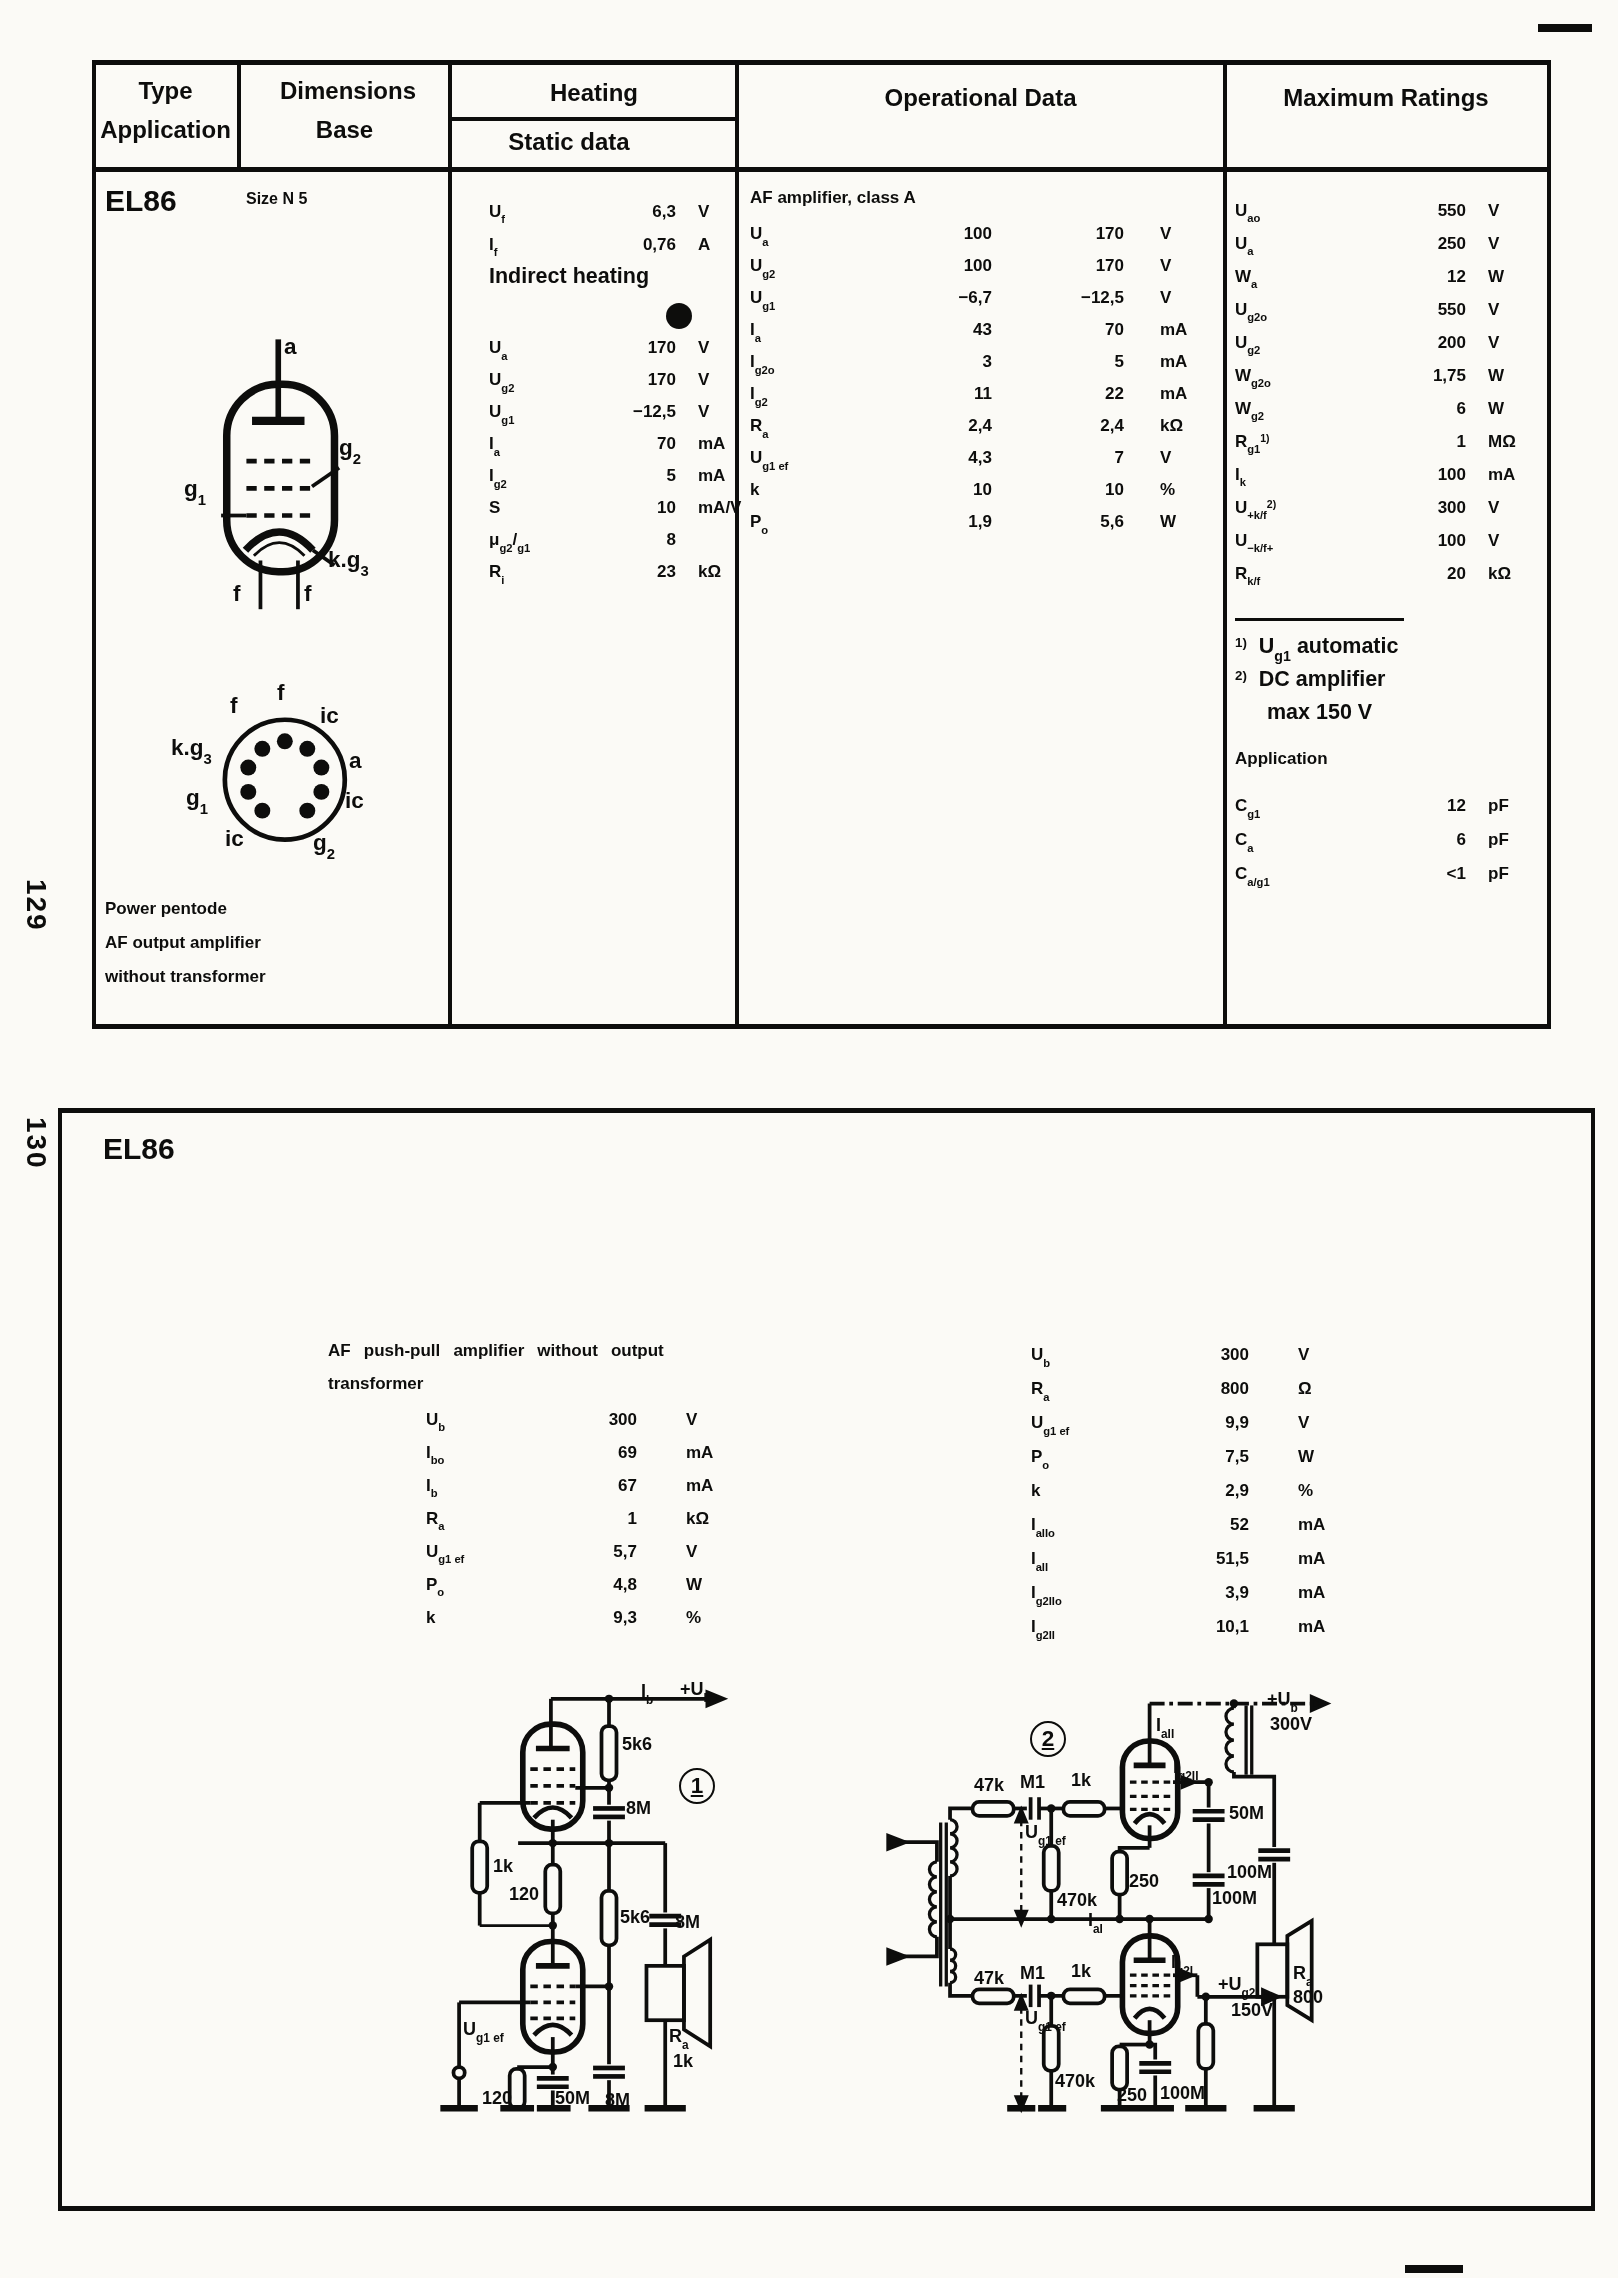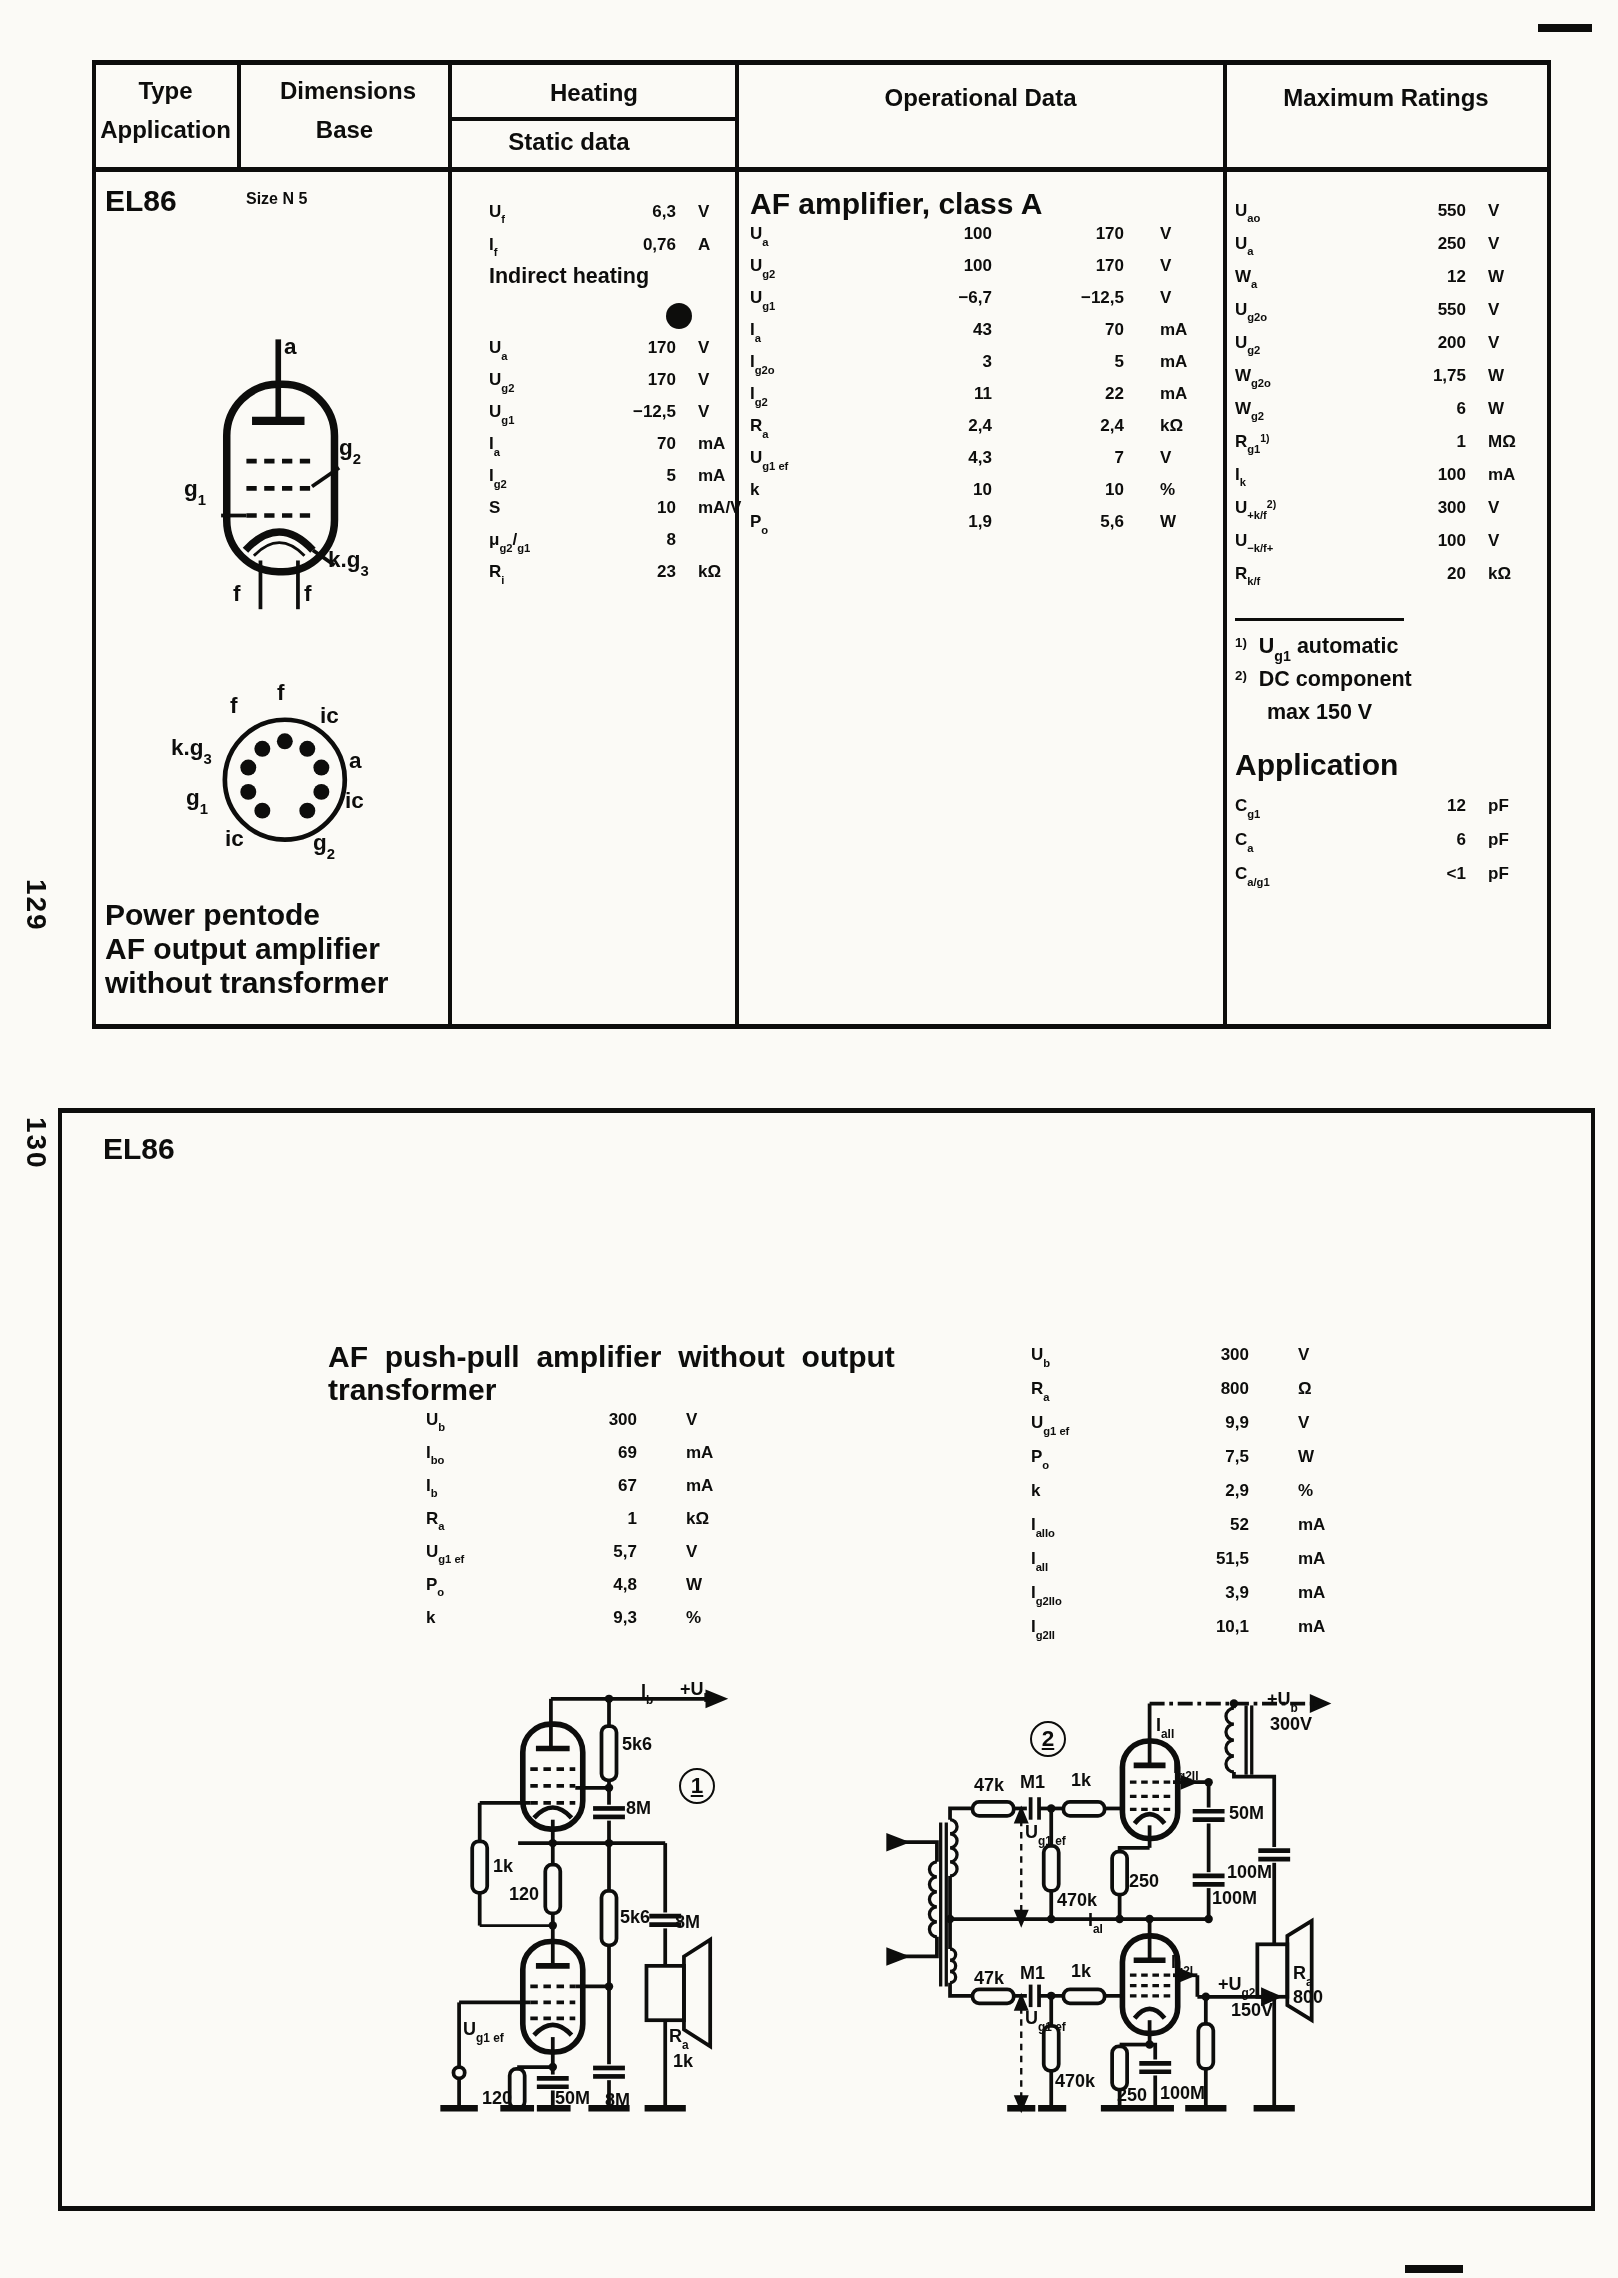--- a/index.html
+++ b/index.html
@@ -1,21 +1,21 @@
 <!DOCTYPE html>
 <html style="font-size:15px"><head>
 <meta charset="utf-8">
 <style>
   html,body{margin:0;padding:0;background:#e8e6e0;}
   #page{position:relative;width:1619px;height:2279px;background:#fbfaf6;color:#0d0d0c;
         font-family:"Liberation Sans",sans-serif;font-weight:bold;overflow:hidden;}
   .hline,.vline{position:absolute;background:#0d0d0c;}
   .txt{position:absolute;white-space:nowrap;}
   .t23{font-size:21.5px;line-height:1;}
-  .t24{font-size:30px;line-height:1;}
+  .t24{font-size:17px;line-height:1;}
   .t26{font-size:24px;line-height:1;}
   .t32{font-size:30px;line-height:1;}
   .ctr{text-align:center;}
   sub{font-size:0.66em;position:relative;bottom:-0.22em;font-weight:bold;line-height:0;}
   .sup{font-size:0.62em;position:relative;top:-0.45em;font-weight:bold;}
   .rows{position:absolute;}
   .trow{position:relative;height:33px;font-size:17px;}
   .trow>span{position:absolute;top:50%;transform:translateY(-50%);white-space:nowrap;}
   .lbl{left:0;}
   .val,.val1,.val2{text-align:right;}
@@ -327,21 +327,21 @@
       <div class="trow" style="height:33px">
         <span class="lbl"><span>R</span><sub>k/f</sub></span>
         <span class="val">20</span>
         <span class="unit">kΩ</span>
       </div>
     </div>
   <div class="txt t23" style="left:1235px;top:636px">
     <span class="sup">1)</span>&nbsp;&nbsp;<span>U</span><sub>g1</sub><span> automatic</span>
   </div>
   <div class="txt t23" style="left:1235px;top:669px">
-    <span class="sup">2)</span>&nbsp;&nbsp;<span>DC component</span>
+    <span class="sup">2)</span>&nbsp;&nbsp;<span>DC amplifier</span>
   </div>
   <div class="txt t23" style="left:1267px;top:702px">max 150 V</div>
   <div class="txt t24" style="left:1235px;top:750px">Application</div>
   <div class="rows sec-max" style="top:789px">
 
       <div class="trow" style="height:34px">
         <span class="lbl"><span>C</span><sub>g1</sub></span>
         <span class="val">12</span>
         <span class="unit">pF</span>
       </div>

